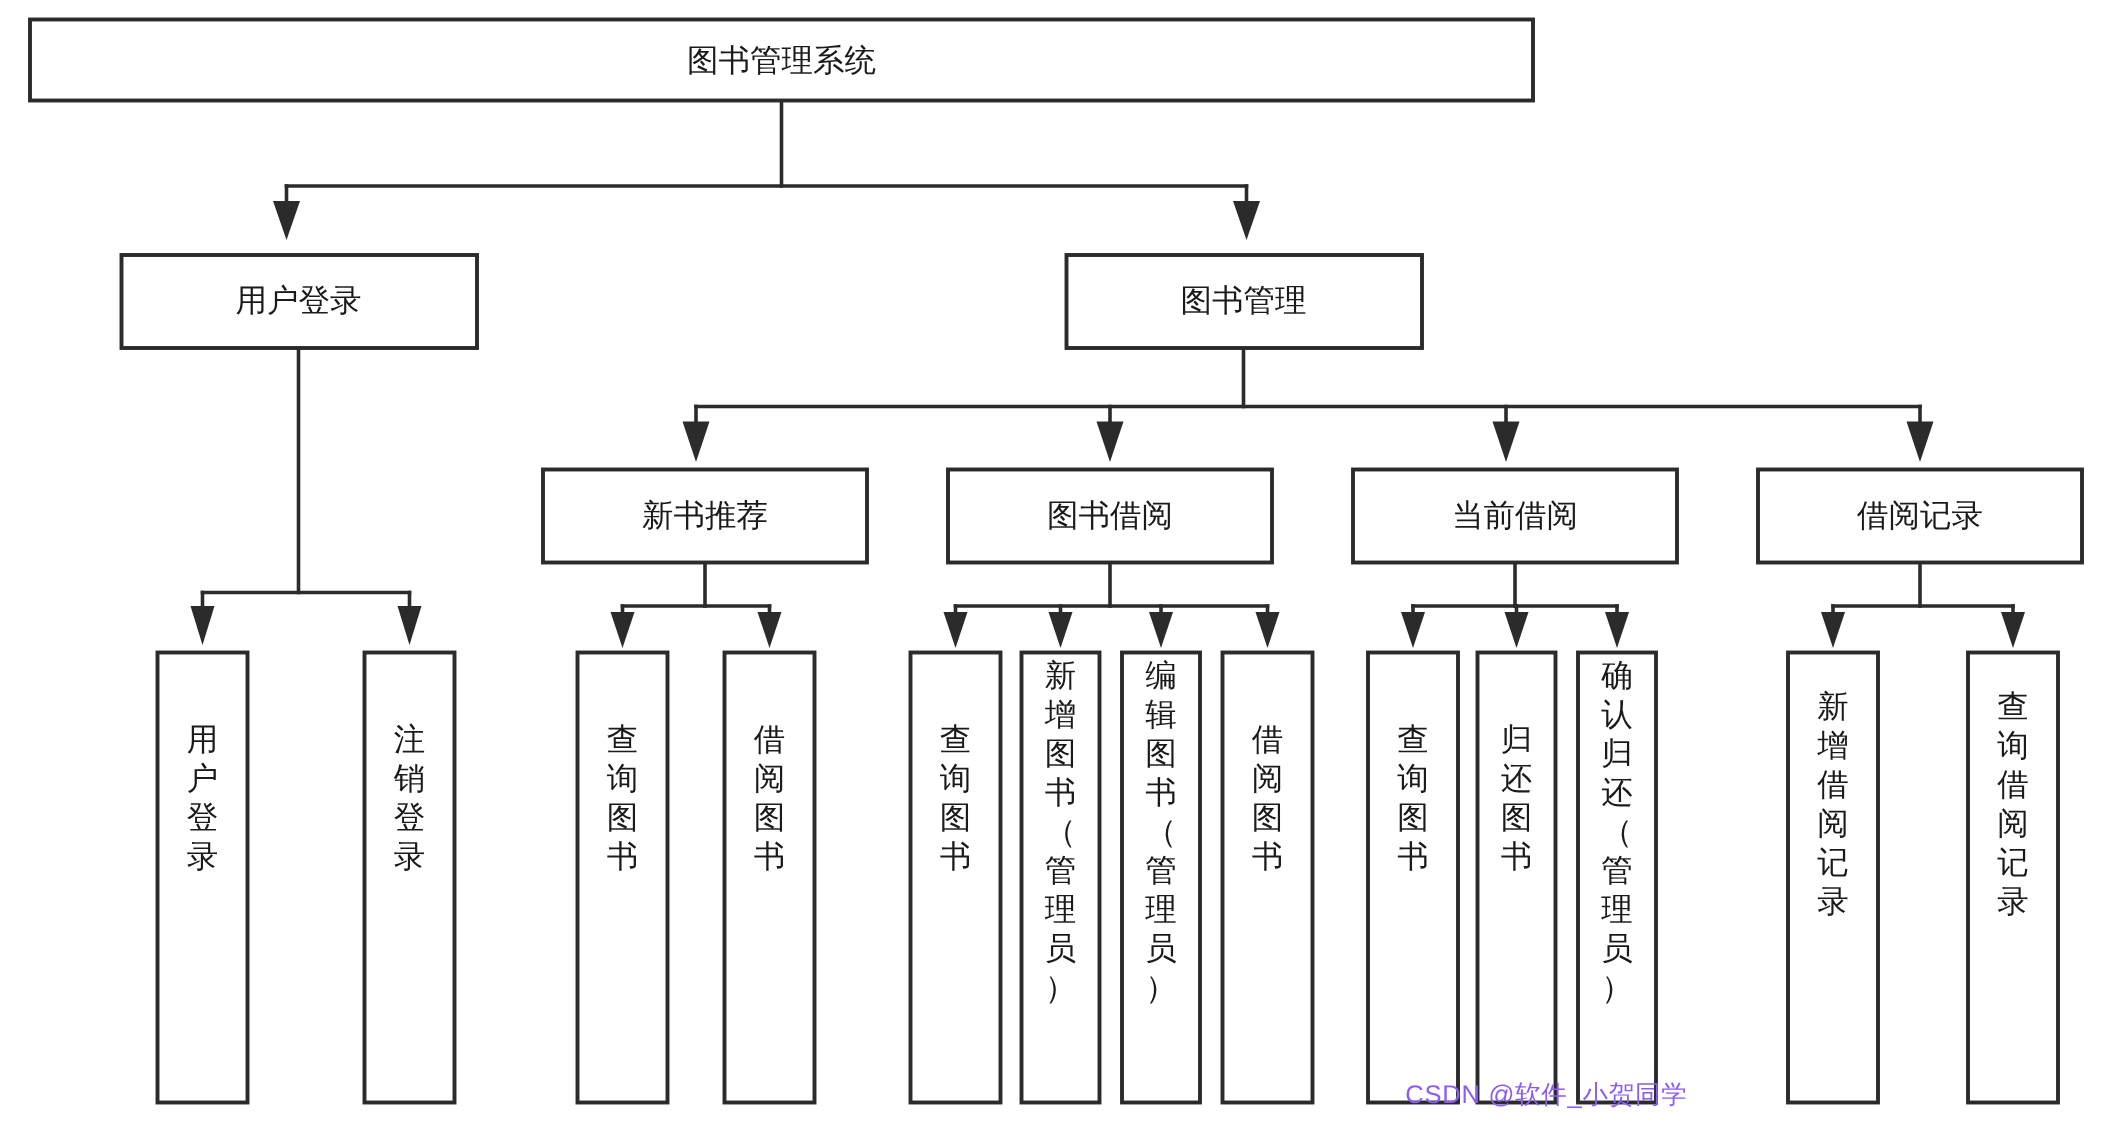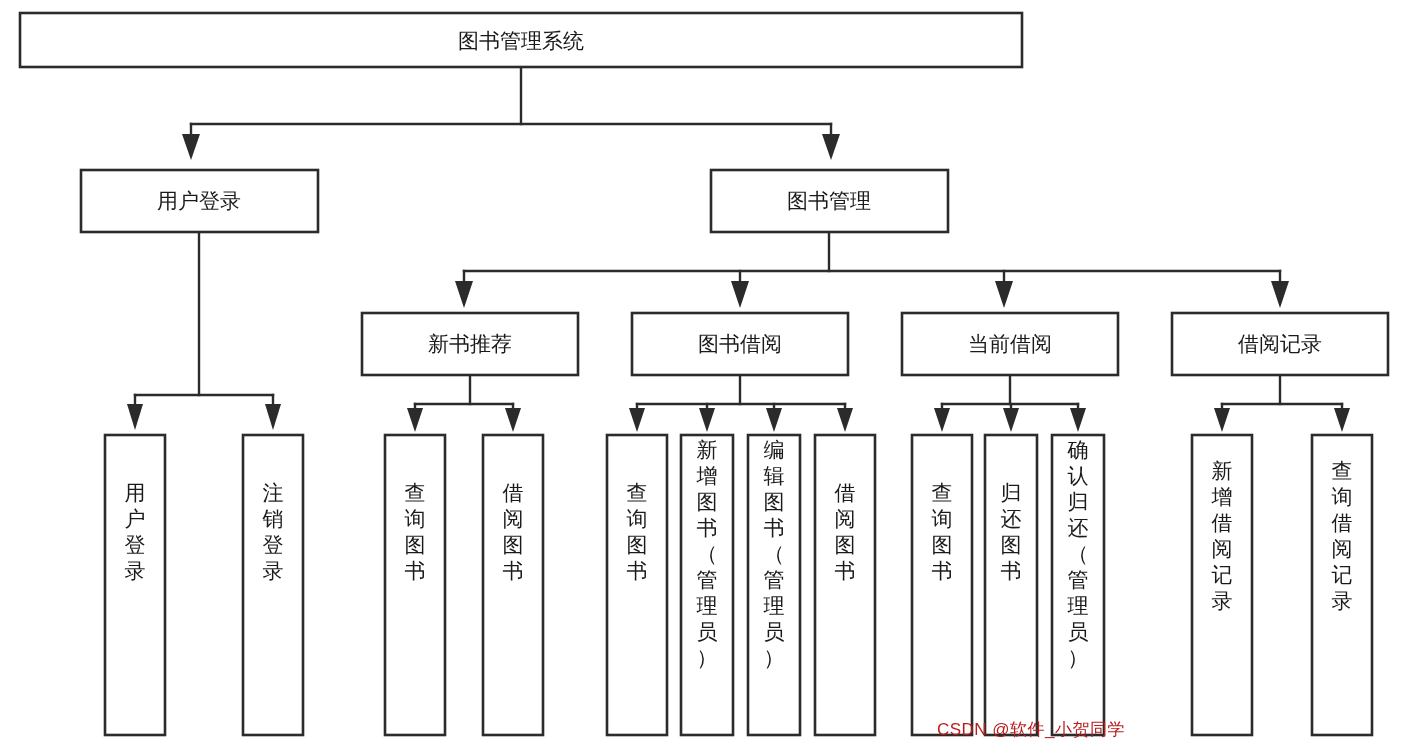--- a/index.html
+++ b/index.html
@@ -54,21 +54,21 @@
     fill: #1a1a1a;
     font-size: 21px;
     text-anchor: middle;
   }
   .watermark {
     position: absolute;
     right: 8px;
     bottom: 6px;
     font-family: "Liberation Sans", "DejaVu Sans", sans-serif;
     font-size: 17px;
-    color: #b91c1c;
+    color: #8b5cf6;
     letter-spacing: 0.5px;
     white-space: nowrap;
     user-select: none;
   }
 </style>
 </head>
 <body>
 
 <div id="diagram-root">
 

